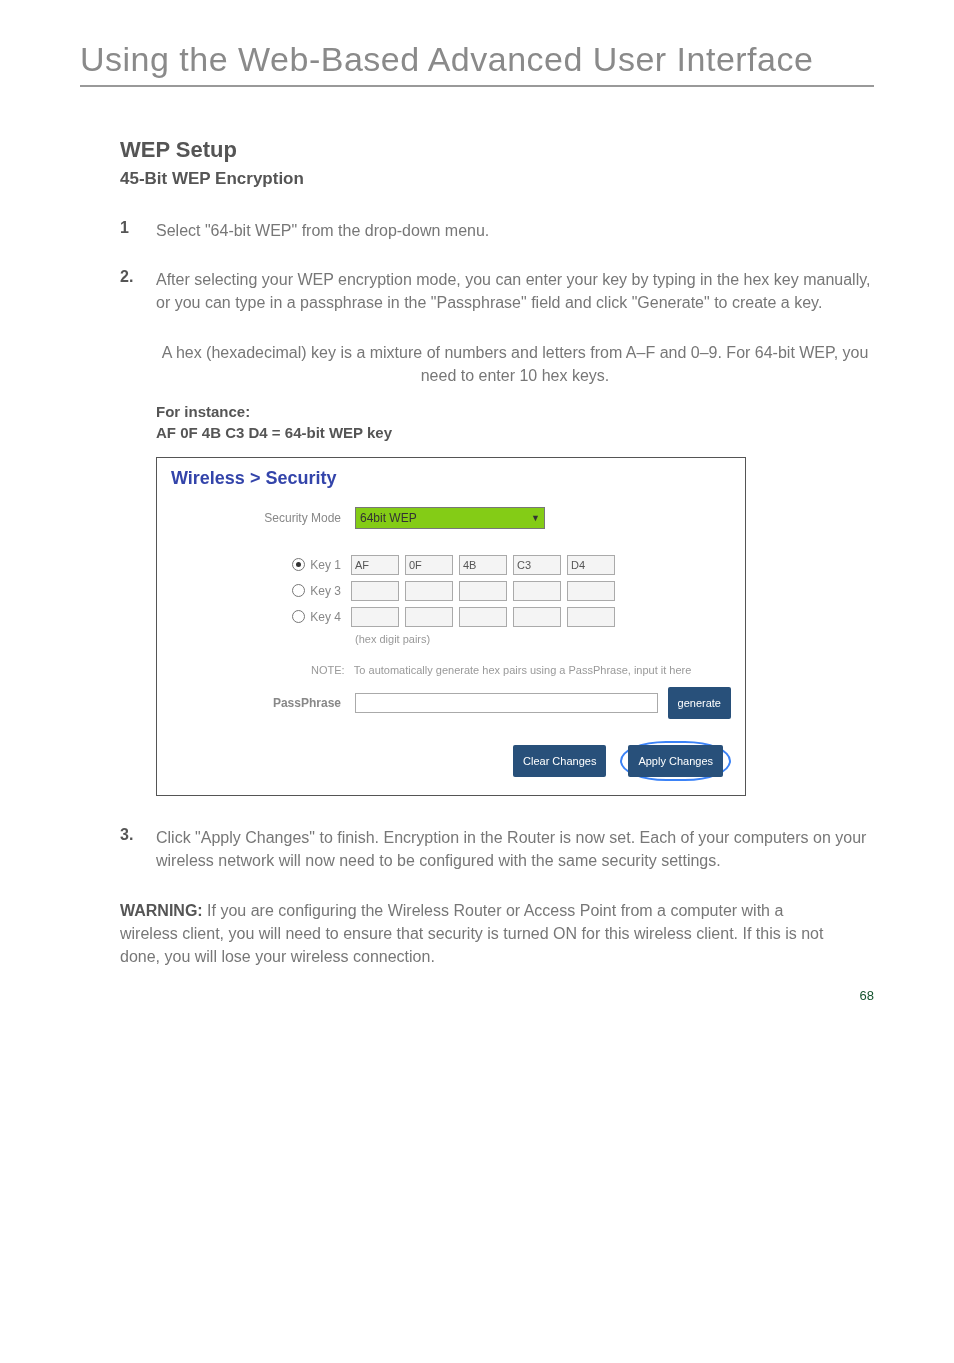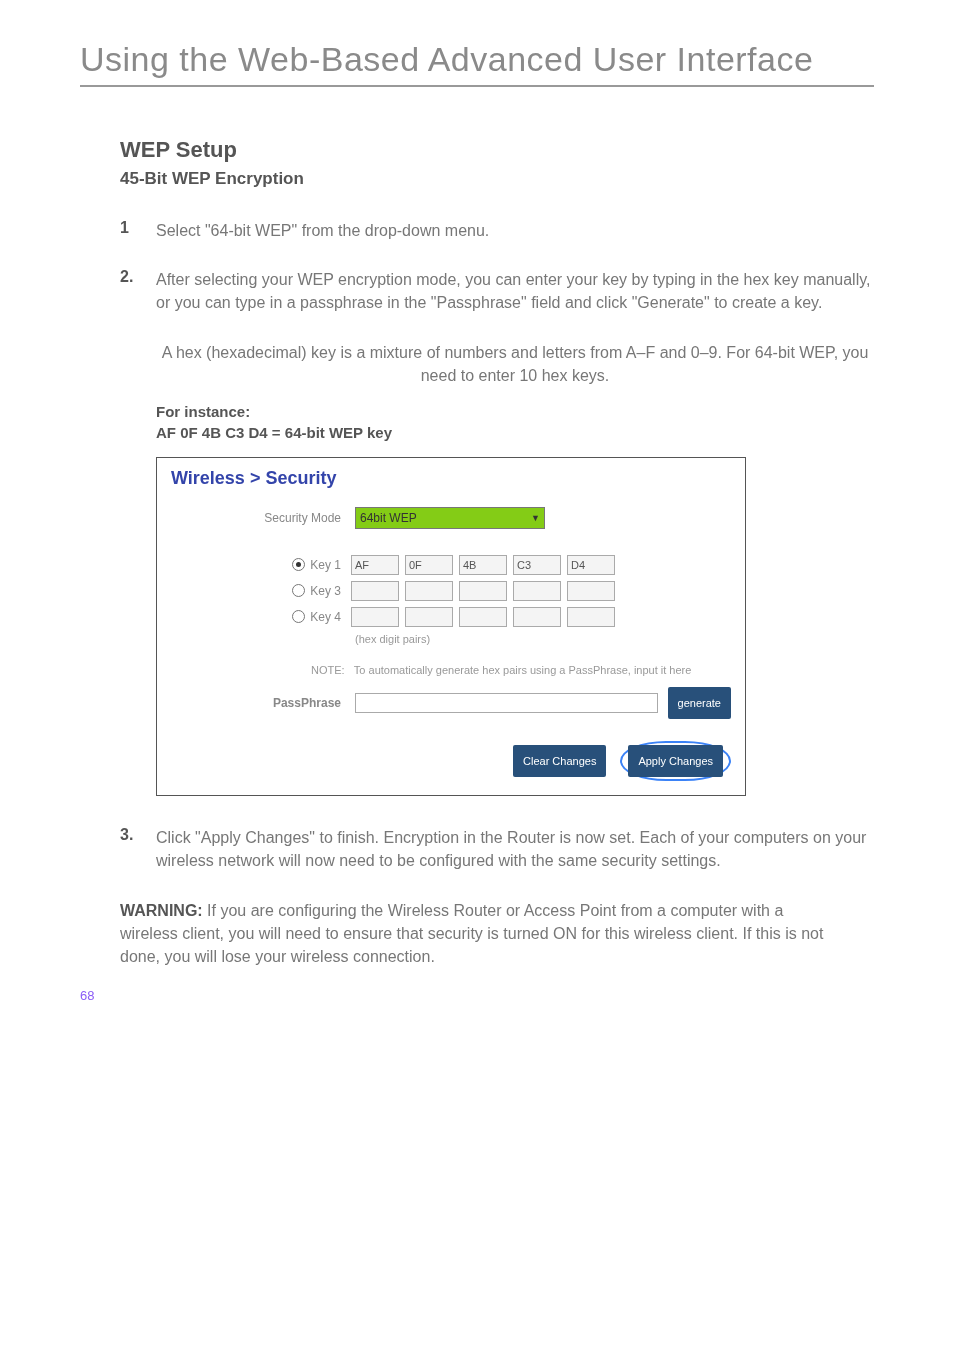--- a/index.html
+++ b/index.html
@@ -217,22 +217,22 @@
     margin: 26px 40px 0 40px;
     font-size: 16px;
     color: #777;
     line-height: 1.45;
   }
   .warn-lead {
     font-weight: bold;
     color: #555;
   }
   .page-num {
-    text-align: left;
-    color: #8b5cf6;
+    text-align: right;
+    color: #14532d;
     font-size: 13px;
     margin-top: 20px;
   }
 </style>
 </head>
 <body>
 
 <div class="page">
   <h1 class="page-title">Using the Web-Based Advanced User Interface</h1>
   <hr class="title-rule">

